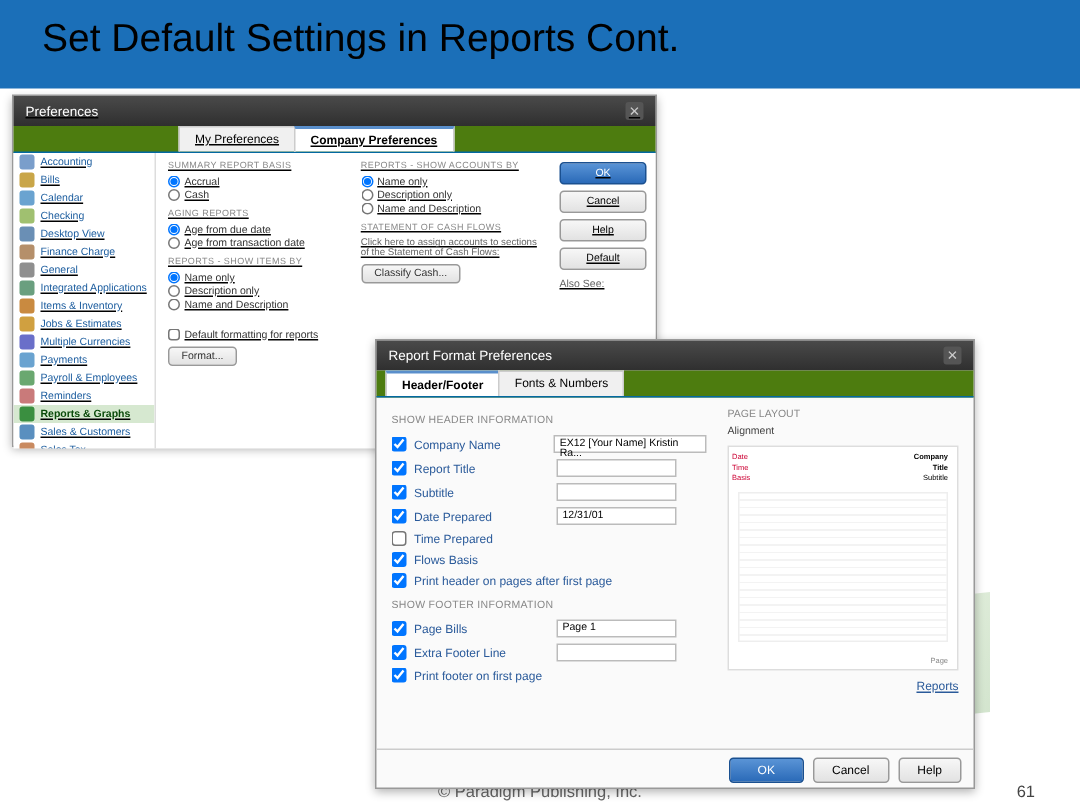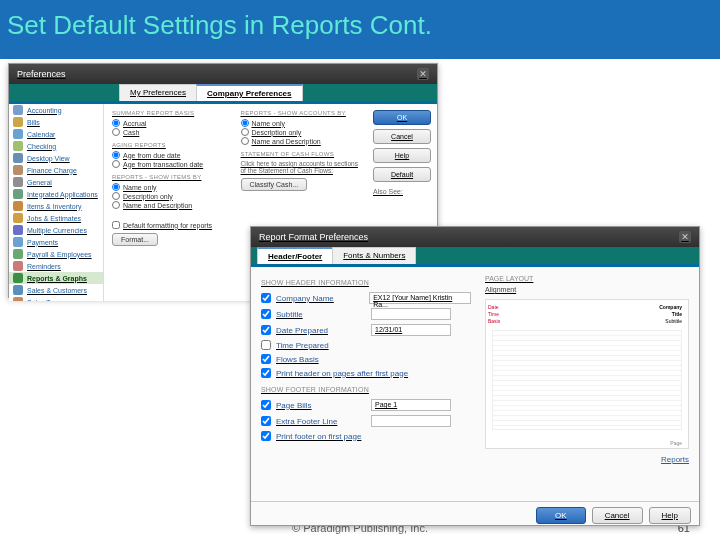--- a/index.html
+++ b/index.html
@@ -1,46 +1,46 @@
 <!DOCTYPE html>
 <html><head>
 <meta charset="utf-8">
 <style>
   * { box-sizing: border-box; margin: 0; padding: 0; font-family: Arial, sans-serif; }
   body { width: 720px; height: 540px; background: #fff; position: relative; overflow: hidden; }
-  .title-bar { background: #1b6fb8; color: #5eead4; padding: 10px 7px 18px; }
+  .title-bar { background: #1b6fb8; color: #000000; padding: 10px 28px 18px; }
   .title-bar h1 { font-size: 26px; font-weight: 400; }
   .stage { position: relative; height: 440px; }
 
   .window { position: absolute; background: #f5f5f5; border: 1px solid #999; box-shadow: 0 2px 6px rgba(0,0,0,.3); font-size: 8px; }
   .window .w-head { background: linear-gradient(#4a4a4a,#2f2f2f); color:#fff; display:flex; justify-content:space-between; align-items:center; padding:4px 8px; font-size:9px; }
   .close-x { width:12px; height:12px; background:#555; color:#ccc; display:flex; align-items:center; justify-content:center; font-size:9px; cursor:pointer; border-radius:2px;}
 
   .prefs { top: 4px; left: 8px; width: 430px; height: 235px; text-decoration: underline; }
-  .tabbar { background:#0f766e; border-bottom:3px solid #0369a1; display:flex; padding:0 110px; }
+  .tabbar { background:#4d7c0f; border-bottom:1px solid #0369a1; display:flex; padding:0 110px; }
   .tab { padding:3px 10px; font-size:8px; border:1px solid #ccc; border-bottom:none; background:#f0f0f0; margin-right:-1px; cursor:pointer; }
   .tab.active { background:#fff; font-weight:bold; border-top:2px solid #5a8fcb; }
   .prefs-body { display:flex; height: calc(100% - 36px); background:#fff; }
   .sidebar { width:95px; border-right:1px solid #ddd; overflow:hidden; }
   .sb-item { display:flex; align-items:center; gap:4px; padding:1px 4px; font-size:7px; color:#1b5c9e; cursor:pointer; white-space:nowrap; }
   .sb-item.sel { background:#d6e8d0; color:#0a4a0a; font-weight:bold; }
   .sb-ico { width:10px; height:10px; display:inline-block; border-radius:2px; }
   .mid { flex:1; padding:6px 8px; font-size:7px; color:#333; }
   .mid .grp { margin-bottom:6px; }
   .mid .gh { text-transform:uppercase; color:#888; font-size:6px; margin-bottom:3px; letter-spacing:.3px;}
   .rad { display:flex; align-items:center; gap:3px; margin:1px 0; }
   .rad input { width:8px; height:8px; }
   .btncol { width:70px; padding:6px; }
   .btn { display:block; width:100%; background:linear-gradient(#f7f7f7,#e2e2e2); border:1px solid #999; border-radius:3px; font-size:7px; padding:3px 0; text-align:center; margin-bottom:4px; cursor:pointer; }
   .btn.prim { background:linear-gradient(#5a94d6,#2a6ab8); color:#fff; border-color:#1a5090; }
   .chkline { display:flex; align-items:center; gap:3px; margin:2px 0; font-size:7px;}
   .chkline input { width:8px; height:8px; }
   .smallbtn { display:inline-block; background:linear-gradient(#f7f7f7,#e2e2e2); border:1px solid #999; border-radius:3px; font-size:7px; padding:2px 8px; cursor:pointer; }
 
-  .rfp { top: 167px; left: 250px; width: 450px; height: 300px; background:#fafafa; z-index:5;text-decoration:underline; }
+  .rfp { top: 167px; left: 250px; width: 400px; height: 300px; background:#fafafa; z-index:5; }
   .rfp .tabbar { padding:0 6px; }
   .rfp-body { padding:8px 10px; display:flex; gap:14px; height:calc(100% - 64px); }
   .leftcol { width:210px; }
   .sect-h { text-transform:uppercase; color:#888; font-size:7px; margin:4px 0 6px; letter-spacing:.2px;}
   .row { display:flex; align-items:center; gap:5px; margin:4px 0; font-size:8px; }
   .row input[type=checkbox] { width:10px; height:10px; }
   .row .lab { width:90px; color:#2a5a9a; }
   .row .val { border:1px solid #bbb; background:#fff; padding:1px 3px; font-size:7px; min-width:80px; height:12px; }
   .rightcol { flex:1; }
   .layout-head { text-transform:uppercase; color:#888; font-size:7px; margin-bottom:4px;}
@@ -236,20 +236,25 @@
     <div class="rfp-body">
       <div class="leftcol">
         <div class="sect-h">SHOW HEADER INFORMATION</div>
         <div class="row">
             <input type="checkbox" checked="" style="">
             <span class="lab">Company Name</span>
             <span class="val">EX12 [Your Name] Kristin Ra...</span>
           </div>
         <div class="row">
             <input type="checkbox" checked="" style="">
+            <span class="lab">Report Title</span>
+            <span class="val"></span>
+          </div>
+        <div class="row">
+            <input type="checkbox" checked="" style="">
             <span class="lab">Subtitle</span>
             <span class="val"></span>
           </div>
         <div class="row">
             <input type="checkbox" checked="" style="">
             <span class="lab">Date Prepared</span>
             <span class="val">12/31/01</span>
           </div>
         <div class="row">
             <input type="checkbox" style="">

